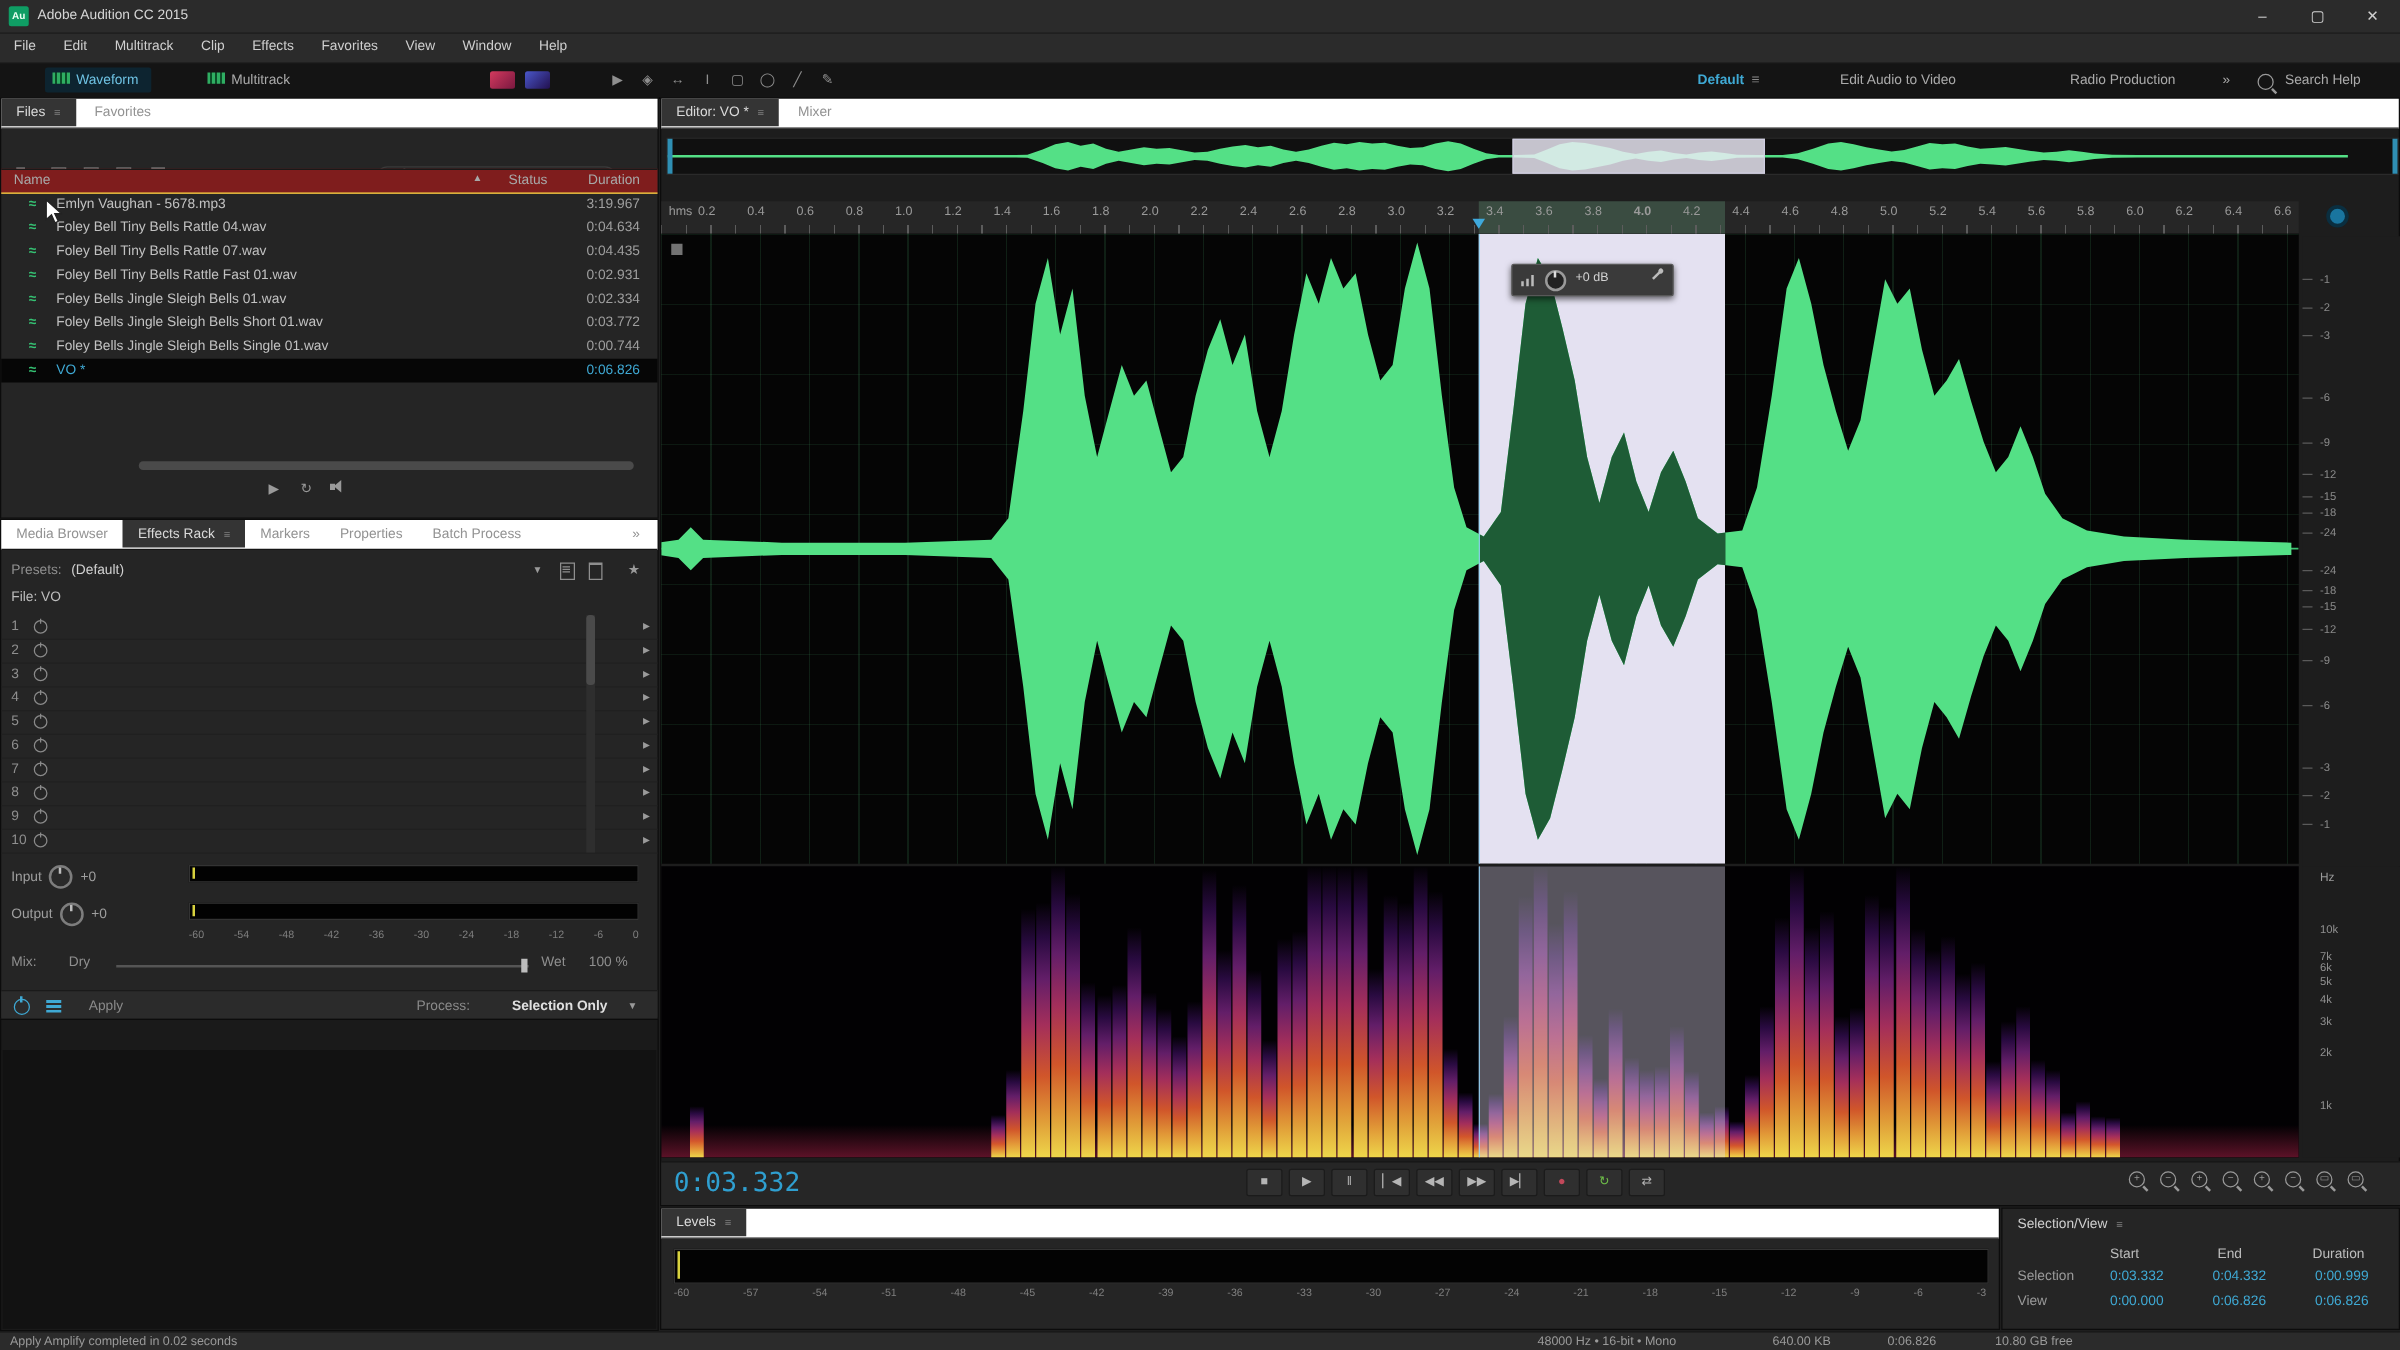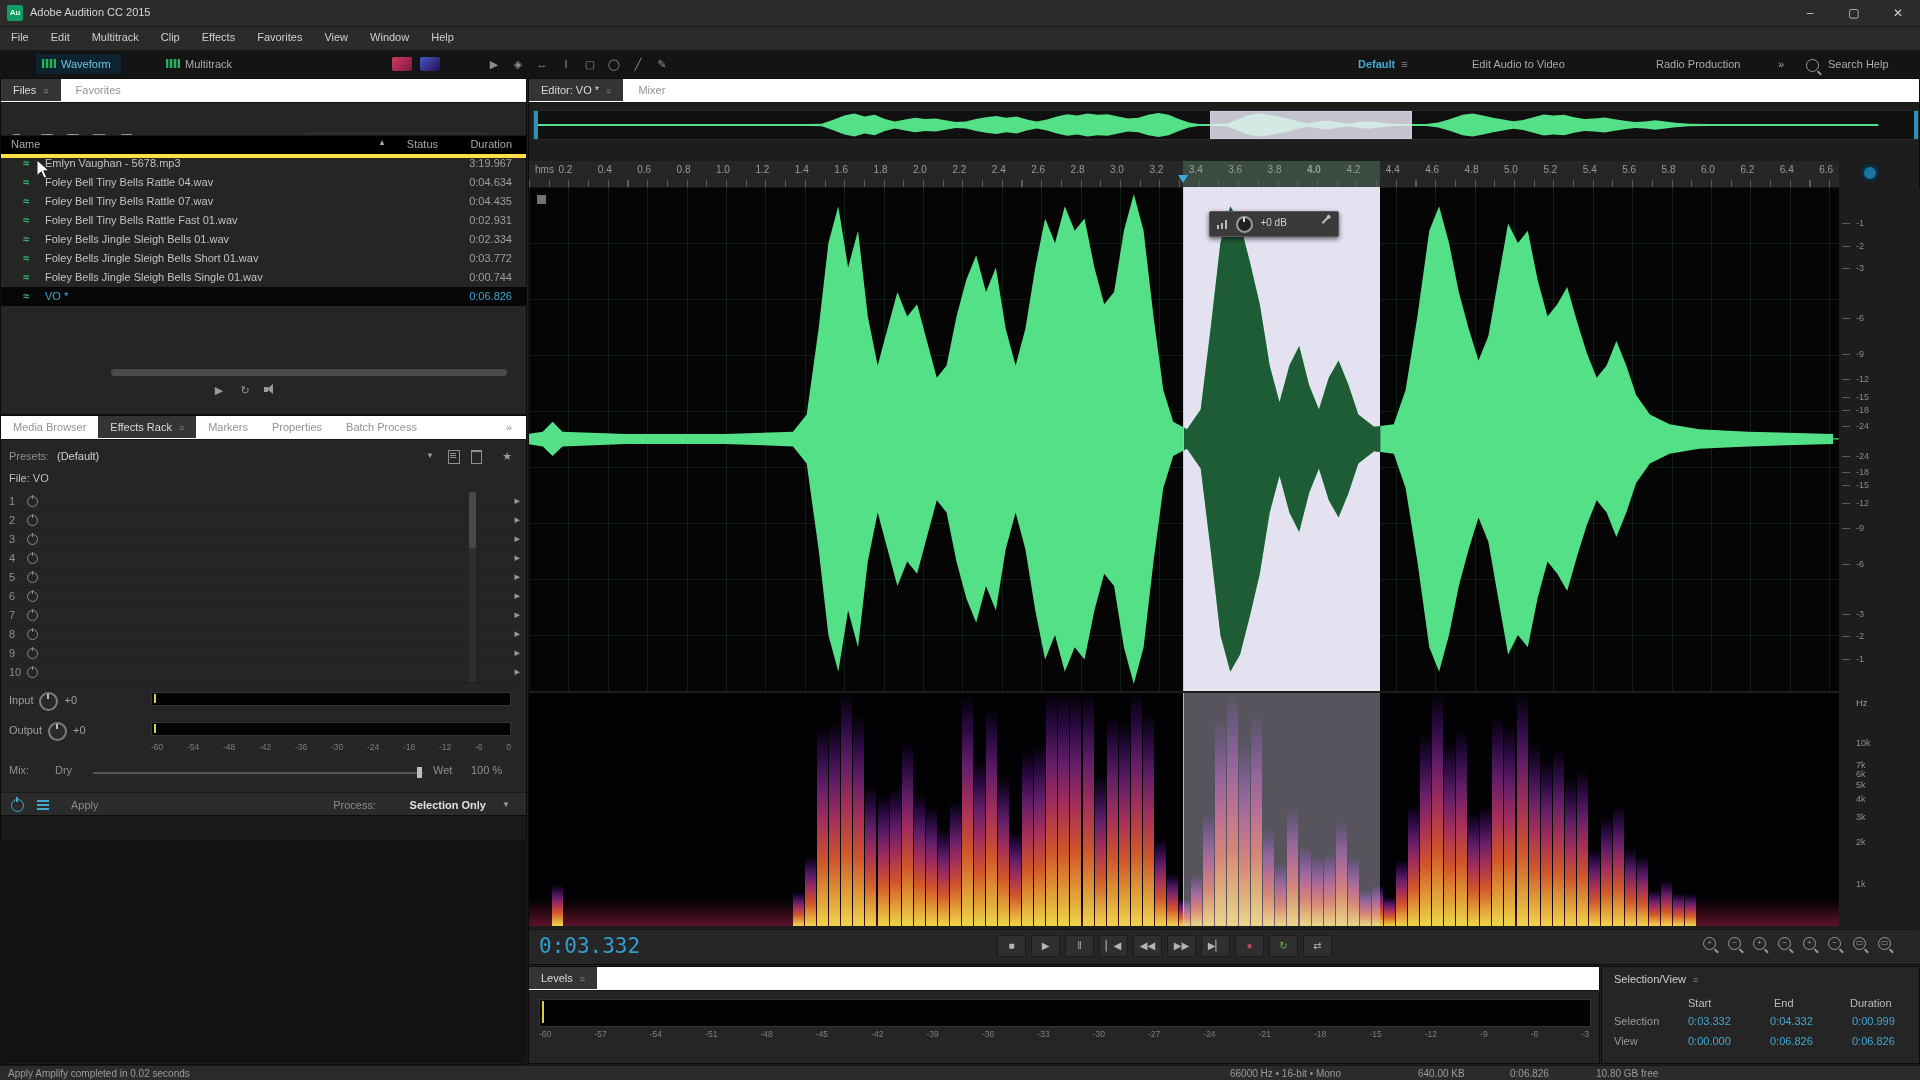--- a/index.html
+++ b/index.html
@@ -42,22 +42,22 @@
   .ico-folder::before{content:"";position:absolute;top:-3px;left:0;width:7px;height:3px;background:#8f8f8f;}
   .ico-doc{width:10px;height:12px;border:1px solid #8f8f8f;}
   .ico-doc::after{content:"";position:absolute;left:1px;top:2px;width:6px;height:1px;
       box-shadow:0 2px 0 #8f8f8f,0 4px 0 #8f8f8f;background:#8f8f8f;}
   .ico-trash{width:9px;height:11px;border:1px solid #8f8f8f;border-top:2px solid #8f8f8f;}
   .lens{position:relative;display:inline-block;width:11px;height:11px;border:1.5px solid #9a9a9a;border-radius:50%;
         color:#9a9a9a;font-size:8px;line-height:10px;text-align:center;}
   .lens::after{content:"";position:absolute;width:5px;height:1.5px;background:#9a9a9a;right:-4px;bottom:-2px;
         transform:rotate(45deg);}
   .searchbox{left:300px;top:6px;width:190px;height:16px;border:1px solid #3a3a3a;border-radius:9px;}
-  .fhead{left:0;top:56px;width:100%;height:18px;background:#000000;border-top:1px solid #191919;
-         border-bottom:4px solid #fde047;color:#a8a8a8;}
+  .fhead{left:0;top:56px;width:100%;height:18px;background:#7f1d1d;border-top:1px solid #191919;
+         border-bottom:1px solid #fde047;color:#a8a8a8;}
   .flist{left:0;top:75px;width:100%;height:153px;}
   .frow{position:absolute;left:0;width:100%;height:19px;line-height:19px;color:#c2c2c2;}
   .frow.sel{background:#060606;color:#3fa9d4;}
   .fico{position:absolute;left:22px;top:0;color:#35c273;font-weight:bold;}
   .fname{position:absolute;left:44px;top:0;white-space:nowrap;}
   .fdur{position:absolute;right:14px;top:0;color:#9f9f9f;}
   .frow.sel .fdur{color:#3fa9d4;}
   .hscroll{left:110px;top:290px;width:396px;height:7px;background:#4a4a4a;border-radius:4px;}
   .pvrow{left:205px;top:305px;}
   .pvbtn{display:inline-block;width:26px;color:#9a9a9a;text-align:center;font-size:11px;}
@@ -643,21 +643,21 @@
     <span class="svval" style="left:168px;top:48px">0:04.332</span>
     <span class="svval" style="left:250px;top:48px">0:00.999</span>
     <span class="svlabel" style="left:12px;top:68px">View</span>
     <span class="svval" style="left:86px;top:68px">0:00.000</span>
     <span class="svval" style="left:168px;top:68px">0:06.826</span>
     <span class="svval" style="left:250px;top:68px">0:06.826</span>
   </div>
 
   <div class="abs statusbar">
     <span style="position:absolute;left:8px">Apply Amplify completed in 0.02 seconds</span>
-    <span style="position:absolute;left:1230px">66000 Hz  •  16-bit  •  Mono</span>
+    <span style="position:absolute;left:1230px">48000 Hz  •  16-bit  •  Mono</span>
     <span style="position:absolute;left:1418px">640.00 KB</span>
     <span style="position:absolute;left:1510px">0:06.826</span>
     <span style="position:absolute;left:1596px">10.80 GB free</span>
   </div>
 
   <svg class="abs cursor" width="15" height="21" viewBox="0 0 15 21">
     <path d="M1,1 L1,16.5 L5.2,12.8 L8,19.2 L10.6,18 L7.8,11.8 L13,11.8 Z" fill="#fff" stroke="#222" stroke-width="1"></path>
   </svg>
 </div>
 

